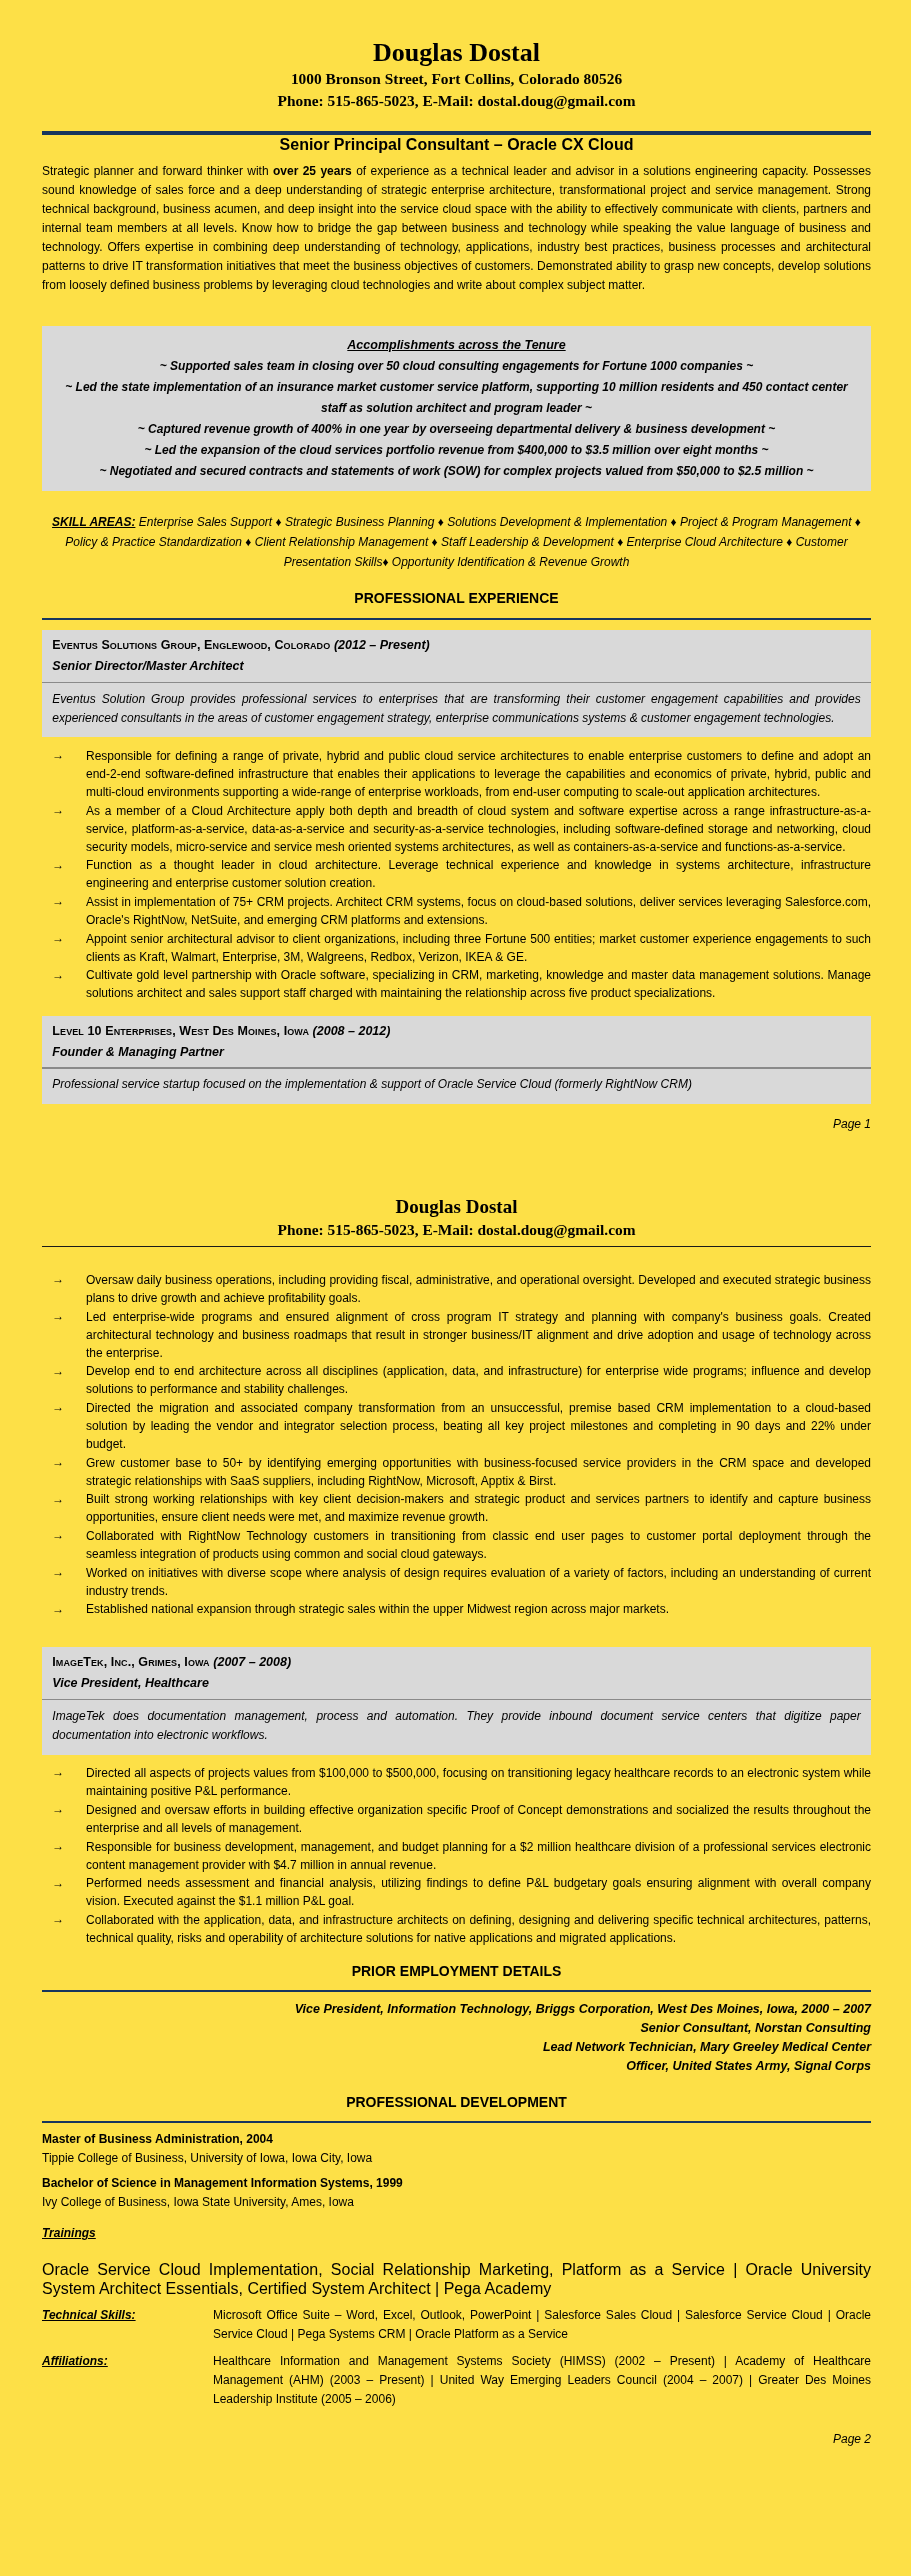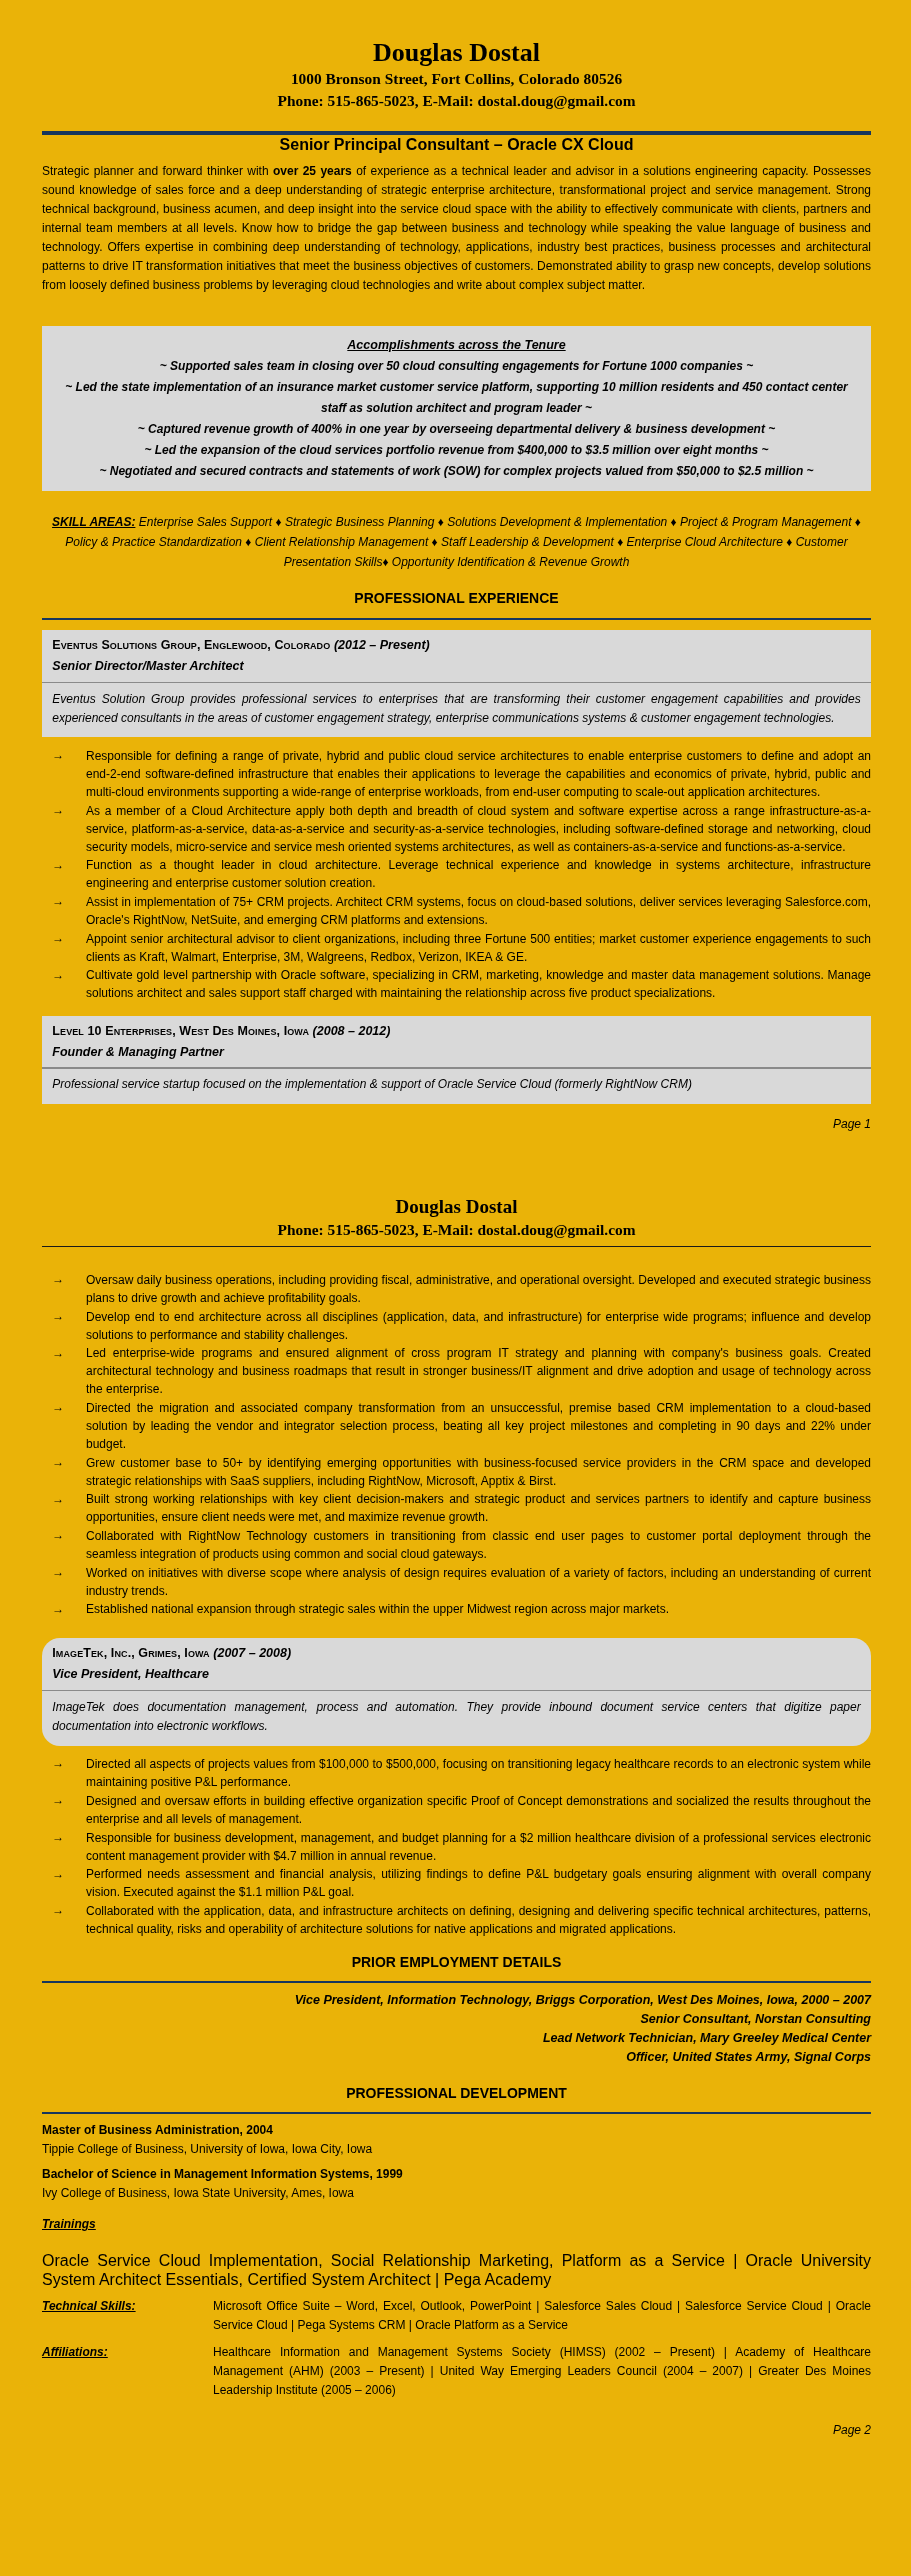--- a/index.html
+++ b/index.html
@@ -1,17 +1,17 @@
 <!DOCTYPE html>
 <html style="font-size:11.8px"><head>
 <meta charset="utf-8">
 <style>
   html,body{margin:0;padding:0;background:#ffffff;}
   .page-wrap{
-    width:911px;height:2576px;overflow:hidden;background:#eab308;color:#000;
+    width:911px;height:2576px;overflow:hidden;background:#fde047;color:#000;
     font-family:"Liberation Sans","DejaVu Sans",sans-serif;
     box-sizing:border-box;padding:37px 40px 0 42px;
   }
   
   .h1-name{font-family:"Liberation Serif","DejaVu Serif",serif;font-weight:bold;
     font-size:26px;line-height:31px;text-align:center;}
   .h1-line{font-family:"Liberation Serif","DejaVu Serif",serif;font-weight:bold;
     font-size:15.4px;line-height:22px;text-align:center;}
   .rule-navy-thick{height:3.7px;background:#17365d;margin-top:19px;}
   .rule-navy{height:2.2px;background:#17365d;margin-top:9.6px;}
@@ -115,31 +115,31 @@
   </div>
 
   <div class="page-num">Page 1</div>
 
   <div class="h2-name">Douglas Dostal</div>
   <div class="h2-contact">Phone: 515-865-5023, E-Mail: dostal.doug@gmail.com</div>
   <div class="rule-black"></div>
 
   <ul class="bullets" style="margin-top:23.5px;">
     <li>Oversaw daily business operations, including providing fiscal, administrative, and operational oversight. Developed and executed strategic business plans to drive growth and achieve profitability goals.</li>
+    <li>Led enterprise-wide programs and ensured alignment of cross program IT strategy and planning with company's business goals. Created architectural technology and business roadmaps that result in stronger business/IT alignment and drive adoption and usage of technology across the enterprise.</li>
     <li>Develop end to end architecture across all disciplines (application, data, and infrastructure) for enterprise wide programs; influence and develop solutions to performance and stability challenges.</li>
-    <li>Led enterprise-wide programs and ensured alignment of cross program IT strategy and planning with company's business goals. Created architectural technology and business roadmaps that result in stronger business/IT alignment and drive adoption and usage of technology across the enterprise.</li>
     <li>Directed the migration and associated company transformation from an unsuccessful, premise based CRM implementation to a cloud-based solution by leading the vendor and integrator selection process, beating all key project milestones and completing in 90 days and 22% under budget.</li>
     <li>Grew customer base to 50+ by identifying emerging opportunities with business-focused service providers in the CRM space and developed strategic relationships with SaaS suppliers, including RightNow, Microsoft, Apptix &amp; Birst.</li>
     <li>Built strong working relationships with key client decision-makers and strategic product and services partners to identify and capture business opportunities, ensure client needs were met, and maximize revenue growth.</li>
     <li>Collaborated with RightNow Technology customers in transitioning from classic end user pages to customer portal deployment through the seamless integration of products using common and social cloud gateways.</li>
     <li>Worked on initiatives with diverse scope where analysis of design requires evaluation of a variety of factors, including an understanding of current industry trends.</li>
     <li>Established national expansion through strategic sales within the upper Midwest region across major markets.</li>
   </ul>
 
-  <div class="job-box" style="margin-top:20px;border-radius:18px;">
+  <div class="job-box" style="margin-top:29px;">
     <div class="job-head">
       <div class="job-company"><span class="company-name">ImageTek, Inc., Grimes, Iowa </span><span class="job-dates">(2007 – 2008)</span></div>
       <div class="job-role">Vice President, Healthcare</div>
     </div>
     <div class="job-divider"></div>
     <div class="job-desc">ImageTek does documentation management, process and automation. They provide inbound document service centers that digitize paper documentation into electronic workflows.</div>
   </div>
 
   <ul class="bullets">
     <li>Directed all aspects of projects values from $100,000 to $500,000, focusing on transitioning legacy healthcare records to an electronic system while maintaining positive P&amp;L performance.</li>

